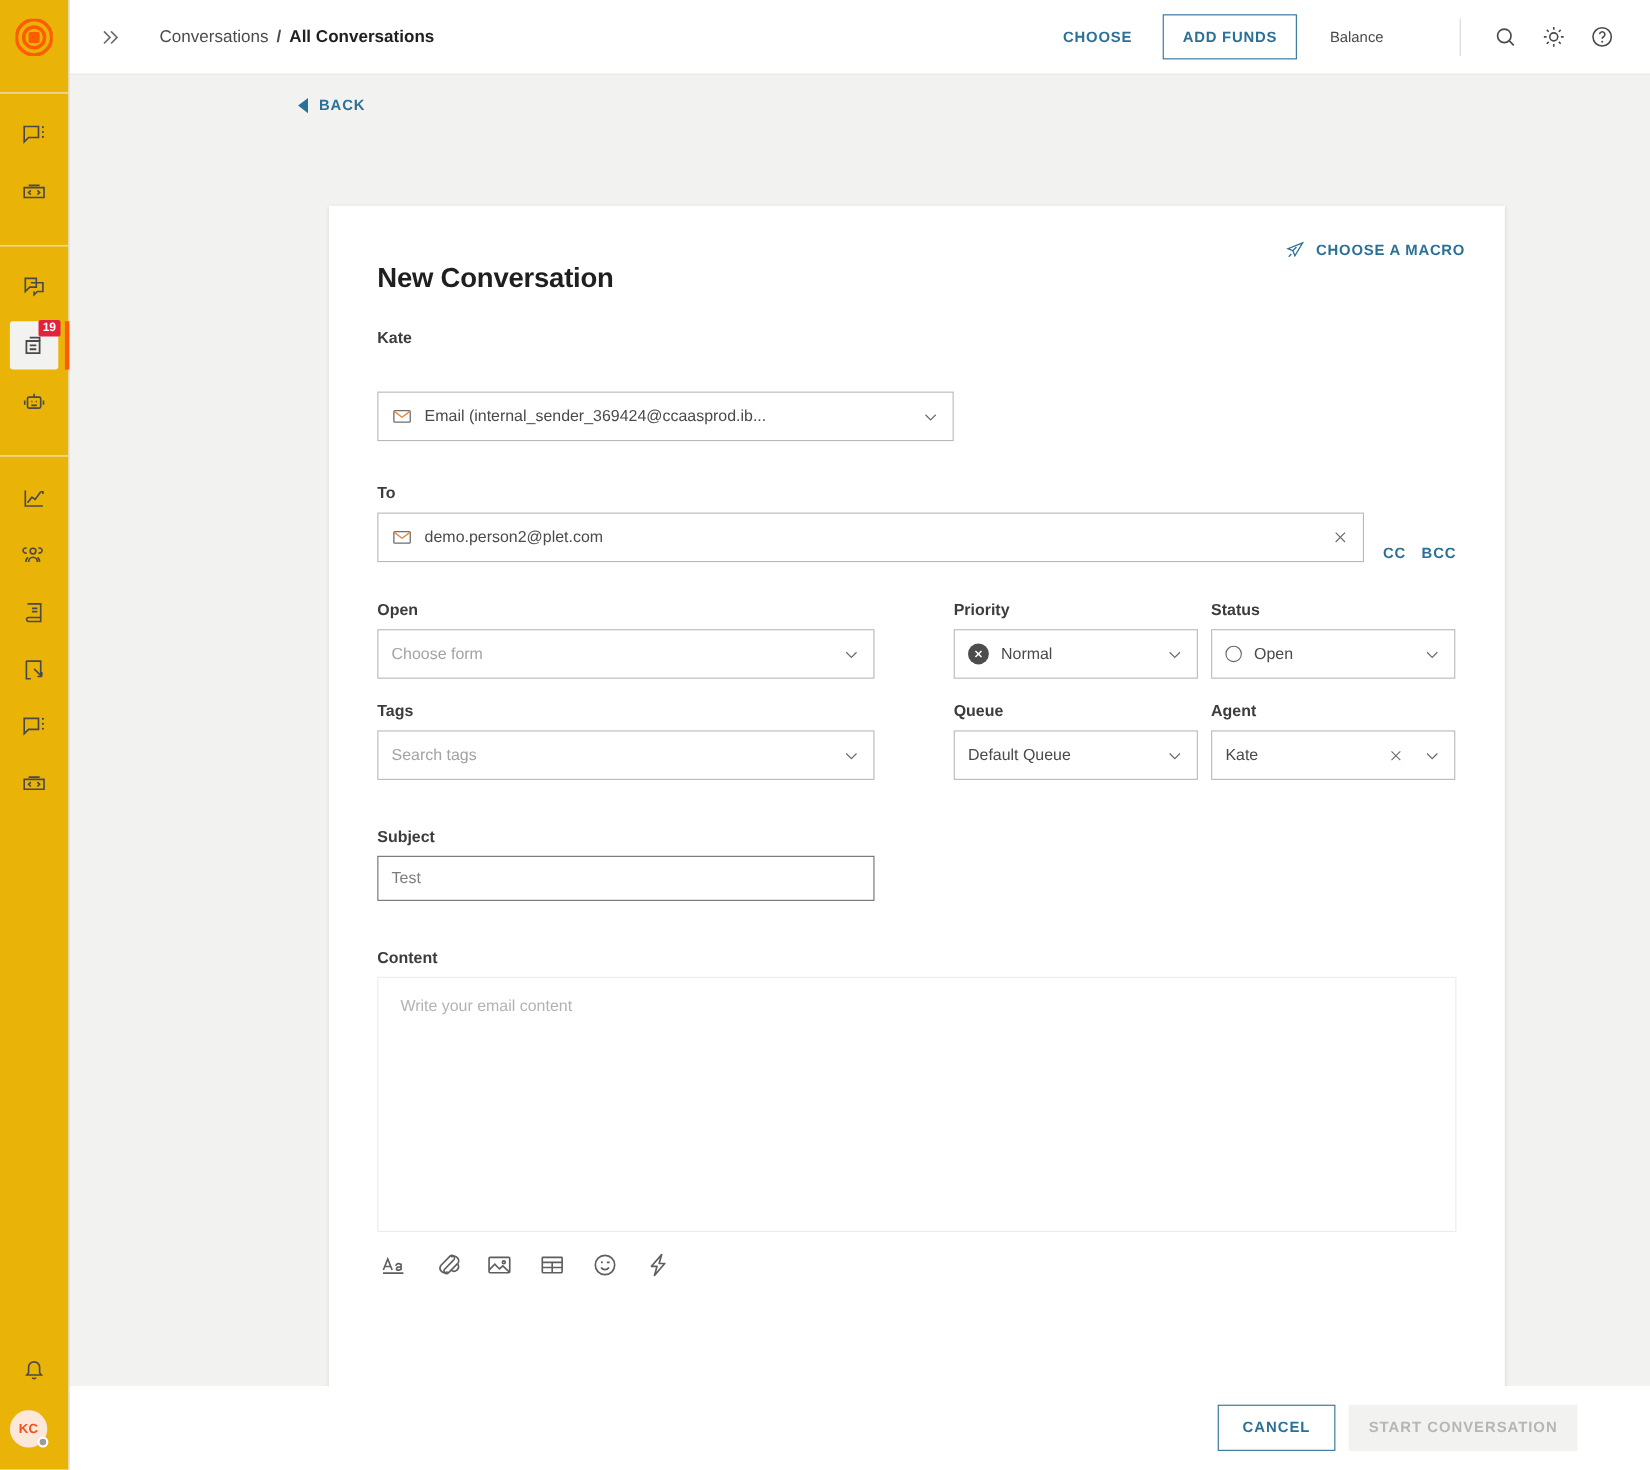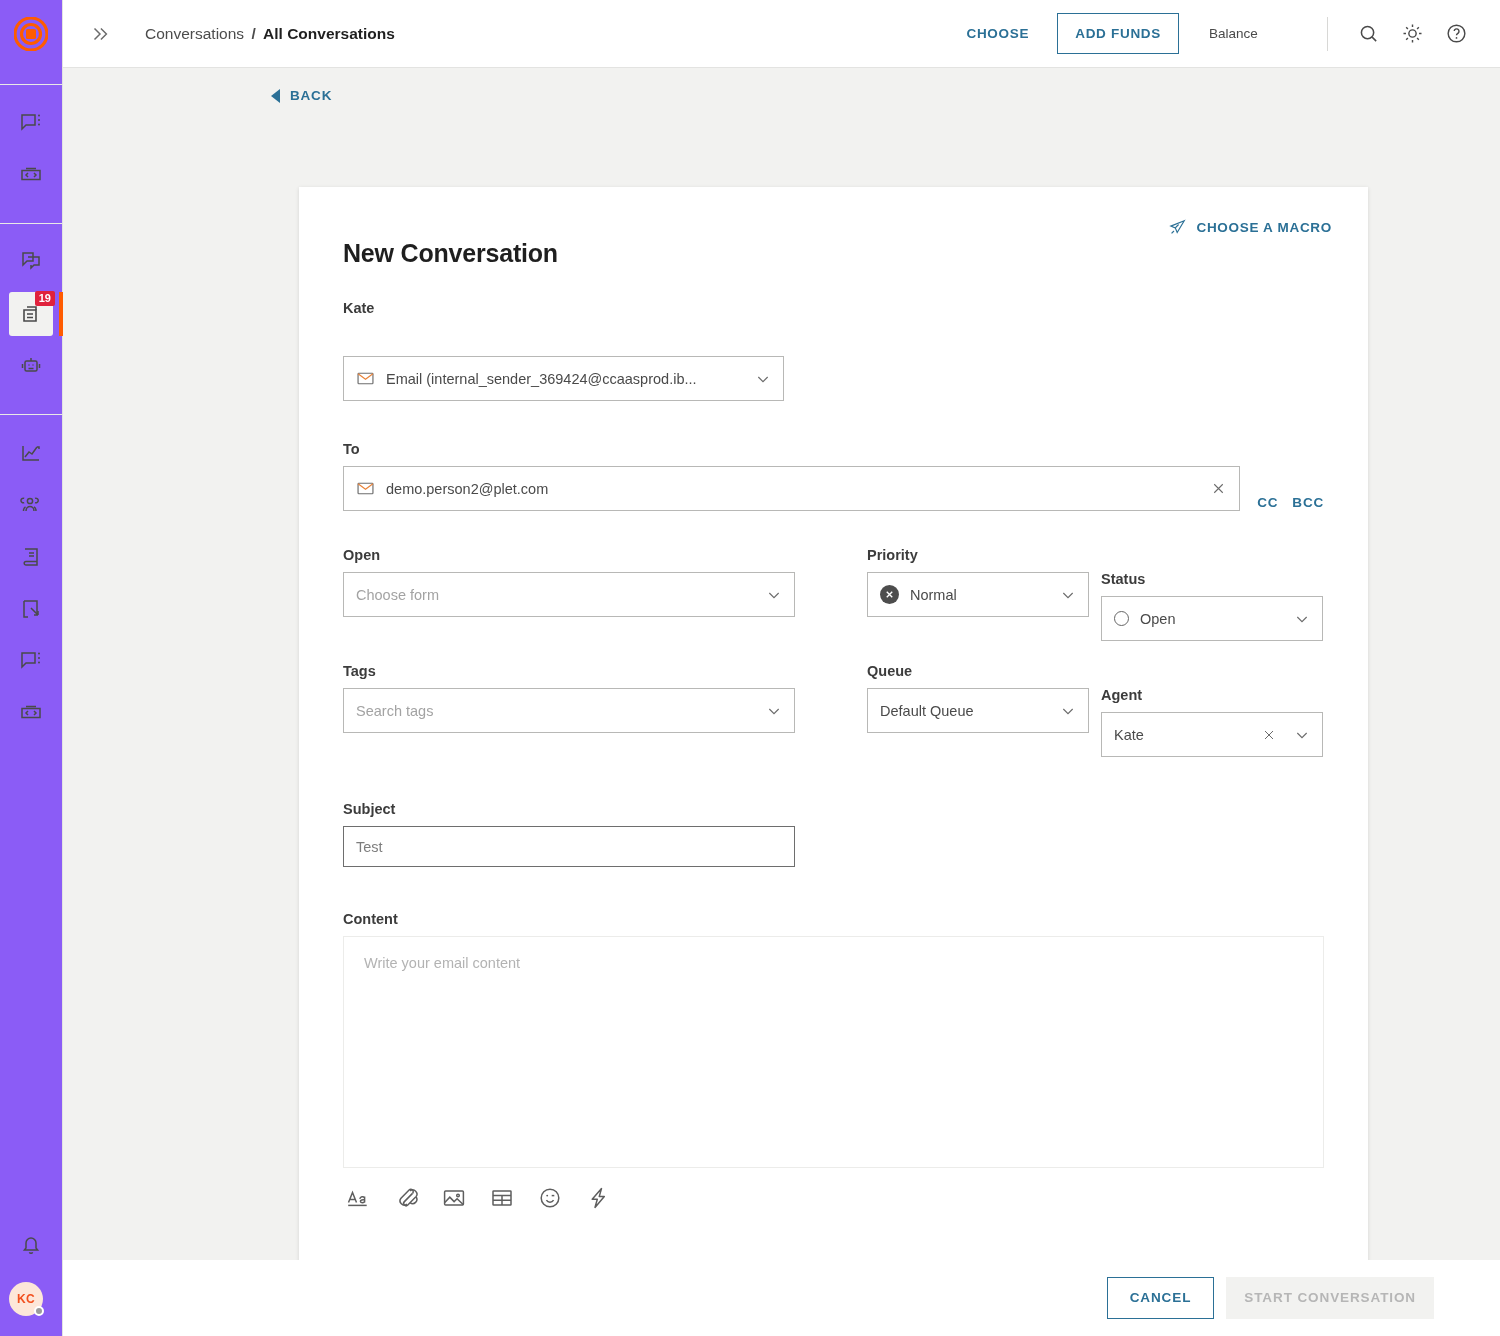--- a/index.html
+++ b/index.html
@@ -9,21 +9,21 @@
     width:1500px; height:1336px;
     font-family:"Liberation Sans", sans-serif;
     background:#ffffff;
     color:#3c3c3c;
     overflow:hidden;
   }
   .app { position:relative; width:1500px; height:1336px; display:flex; }
 
   
   .rail {
-    width:63px; height:1336px; background:#8b5cf6;
+    width:63px; height:1336px; background:#eab308;
     border-right:1px solid #e3e3e1;
     display:flex; flex-direction:column; align-items:center;
     flex:0 0 63px; position:relative; z-index:5;gap:16px;
   }
   .logo-wrap { height:68px; display:flex; align-items:center; justify-content:center; width:100%; }
   .logo { width:34px; height:34px; }
   .rail-group { width:100%; padding:8px 0 10px 0; display:flex; flex-direction:column; align-items:center; gap:8px; }
   .rail-group + .rail-group { border-top:1px solid #e9e9e7; padding-top:16px; }
   .rail-btn {
     width:44px; height:44px; border-radius:3px;
@@ -119,30 +119,30 @@
     height:45px; border:1px solid #b8b8b6; background:#fff;
     display:flex; align-items:center; padding:0 12px; gap:11px;
     font-size:14.5px; color:#4a4a4a; cursor:pointer; position:relative;
   }
   .inp .ph { color:#a3a3a3; }
   .inp .val { white-space:nowrap; overflow:hidden; text-overflow:ellipsis; }
   .inp .grow { flex:1 1 auto; min-width:0; }
   .caret { color:#6b6b6b; display:flex; align-items:center; }
   .xbtn { color:#6b6b6b; display:flex; align-items:center; cursor:pointer; }
 
-  .w-from { width:441px;margin-top:40px; }
+  .w-from { width:524px;margin-top:40px; }
   .row-to { display:flex; align-items:center; gap:0; }
   .to-inp { width:905px; }
   .ccbcc { display:flex; gap:14px; margin-left:17px;margin-top:28px; }
   .ccbcc span { color:#2b7096; font-size:13.5px; font-weight:bold; letter-spacing:.8px; cursor:pointer; }
 
   .grid { display:flex; gap:0; margin-top:30px; }
   .col-a { width:452px; }
   .col-b { width:222px; margin-left:72px; }
-  .col-c { width:222px; margin-left:12px;margin-top:24px; }
+  .col-c { width:222px; margin-left:12px; }
   .grid2 { margin-top:22px; }
 
   .pri-dot {
     width:19px; height:19px; border-radius:50%; background:#4d4d4d;
     display:flex; align-items:center; justify-content:center; flex:0 0 19px;
   }
   .status-ring {
     width:15px; height:15px; border-radius:50%; border:1.6px solid #666; flex:0 0 15px;
   }
 

